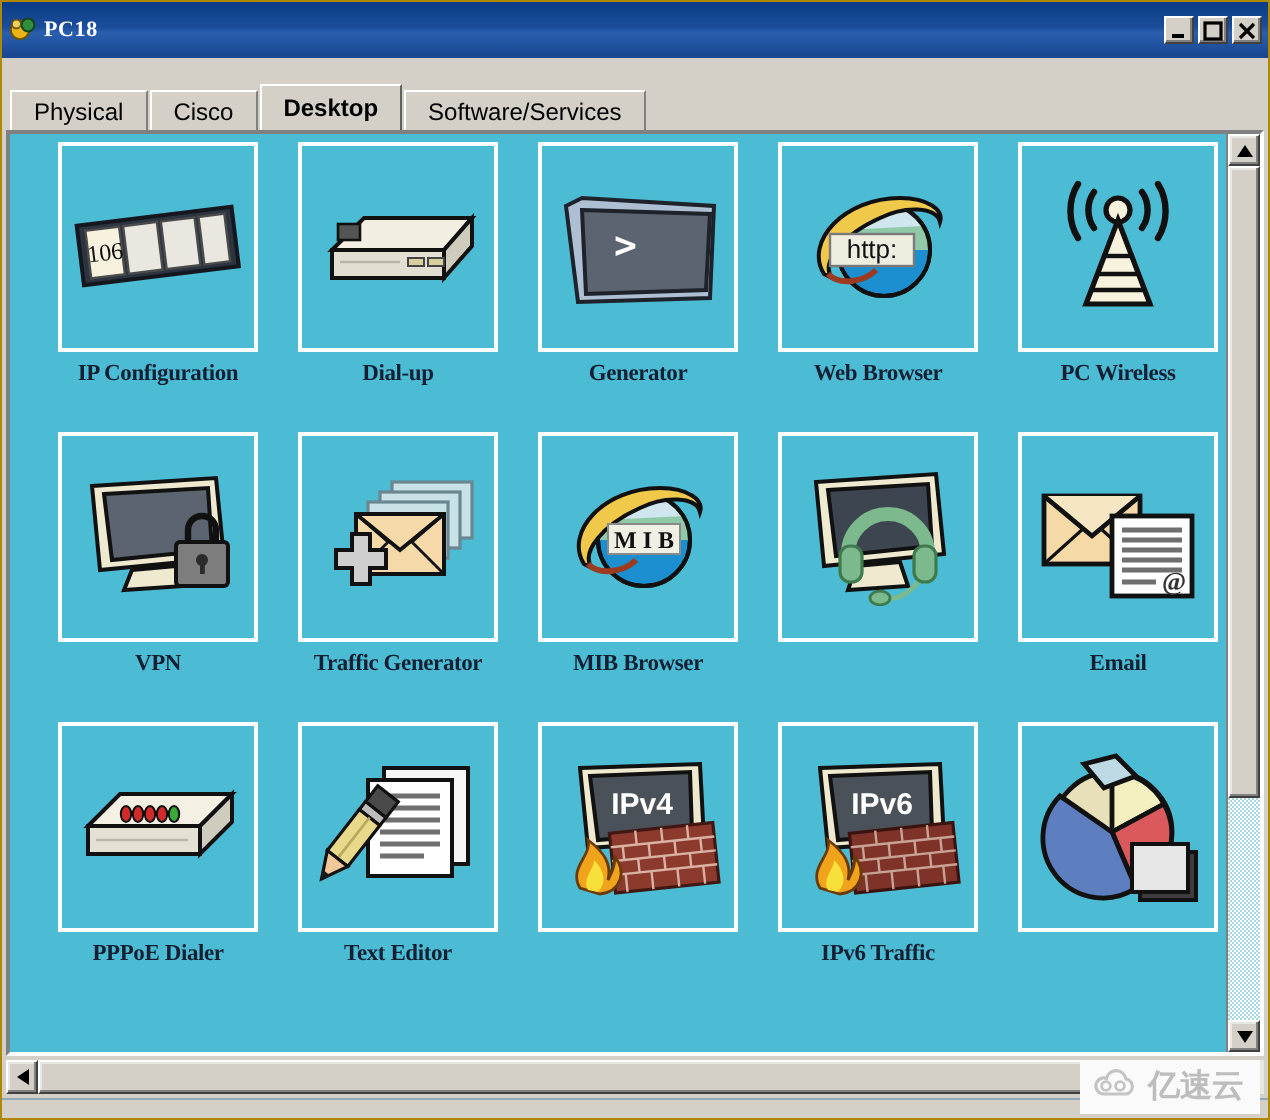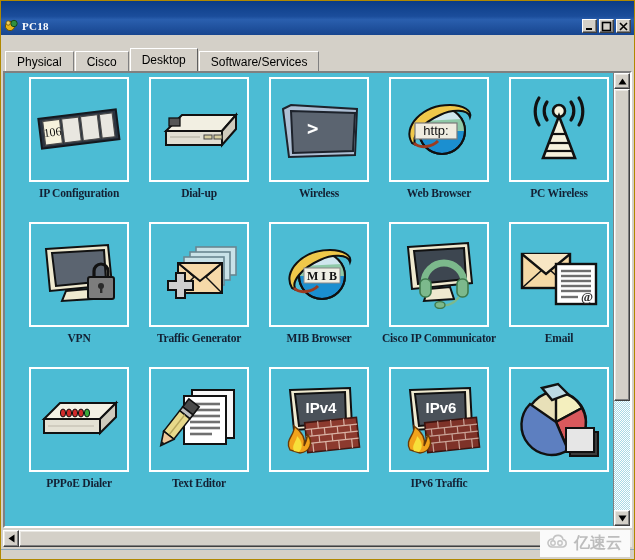--- a/index.html
+++ b/index.html
@@ -10,24 +10,24 @@
   }
   .window{
     position:absolute;left:0;top:0;width:635px;height:560px;
     background:#d4d0c8;
     border:1px solid #b08800;
     box-sizing:border-box;
     display:flex;flex-direction:column;
   }
   
   .titlebar{
-    height:18px;
+    height:28px;
     background:linear-gradient(to bottom,#0b3c86 0%,#1b4d9b 45%,#2a5fae 55%,#17458f 100%);
     display:flex;align-items:center;
-    padding:16px 2px 0 3px;
+    padding:0 2px 0 3px;
     flex:none;
     position:relative;
     text-align:center;
   }
   .title-icon{
     width:14px;height:14px;margin-right:4px;flex:none;position:relative;
   }
   .title-text{
     color:#ffffff;font-size:11px;font-weight:bold;
     font-family:"Liberation Serif", serif;
@@ -68,21 +68,21 @@
     border-bottom:none;
     box-sizing:border-box;
     white-space:nowrap;
   }
   .tab.active{
     height:23px;
     background:#d4d0c8;
     border-top:1px solid #ffffff;
     border-left:1px solid #ffffff;
     border-right:1px solid #5f5f5f;
-    font-weight:normal;
+    font-weight:bold;
     z-index:3;
   }
   .tab-filler{
     flex:1;height:20px;border-bottom:0;
   }
   
   .pane{
     flex:1;margin:0 2px 2px 2px;
     border:2px solid;
     border-color:#808080 #ffffff #ffffff #808080;
@@ -270,21 +270,21 @@
         </div>
 
         <div class="cell">
           <div class="iconbox">
             <svg width="84" height="62" viewBox="0 0 84 62">
               <polygon points="6,10 14,6 80,10 78,56 12,58" fill="#aebfd4" stroke="#1d222b" stroke-width="2"></polygon>
               <polygon points="14,12 78,14 76,52 16,54" fill="#5b6470" stroke="#1d222b" stroke-width="2"></polygon>
               <text x="30" y="36" font-family="'DejaVu Sans Mono',monospace" font-size="19" font-weight="bold" fill="#ffffff">&gt;</text>
             </svg>
           </div>
-          <div class="label">Wireless</div>
+          <div class="label">Generator</div>
         </div>
 
 
         <div class="cell">
           <div class="iconbox">
             <svg width="82" height="66" viewBox="0 0 82 66">
               <circle cx="44" cy="34" r="23" fill="#1b8fd0" stroke="#101010" stroke-width="2"></circle>
               <path d="M21,34 a23,23 0 0 1 46,0 z" fill="#8fc9a8" stroke="none"></path>
               <path d="M24,24 a23,23 0 0 1 40,-2 z" fill="#cfe6ee" stroke="none"></path>
               <circle cx="44" cy="34" r="23" fill="none" stroke="#101010" stroke-width="2"></circle>
@@ -373,21 +373,20 @@
               <polygon points="12,6 72,2 76,42 16,48" fill="#efe9cf" stroke="#111" stroke-width="2"></polygon>
               <polygon points="18,10 68,7 70,38 22,43" fill="#3d4650" stroke="#111" stroke-width="2"></polygon>
               <polygon points="32,48 54,46 58,58 28,60" fill="#efe9cf" stroke="#111" stroke-width="2"></polygon>
               <path d="M28,42 a20,20 0 0 1 40,0" fill="none" stroke="#7cb98c" stroke-width="7"></path>
               <rect x="24" y="38" width="11" height="18" rx="5" fill="#7cb98c" stroke="#3f7a4d" stroke-width="1.6"></rect>
               <rect x="61" y="38" width="11" height="18" rx="5" fill="#7cb98c" stroke="#3f7a4d" stroke-width="1.6"></rect>
               <path d="M63,56 q-8,10 -18,8" fill="none" stroke="#7cb98c" stroke-width="2.4"></path>
               <ellipse cx="44" cy="64" rx="5" ry="3.4" fill="#7cb98c" stroke="#3f7a4d" stroke-width="1.4"></ellipse>
             </svg>
           </div>
-          <div class="label">Cisco IP Communicator</div>
         </div>
 
         <div class="cell">
           <div class="iconbox">
             <svg width="86" height="66" viewBox="0 0 86 66">
               <rect x="6" y="12" width="48" height="34" fill="#f5d9a6" stroke="#111" stroke-width="2.4"></rect>
               <polyline points="6,12 30,32 54,12" fill="#f7e6c4" stroke="#111" stroke-width="2.4"></polyline>
               <polyline points="6,46 26,28" fill="none" stroke="#111" stroke-width="1.6"></polyline>
               <polyline points="54,46 34,28" fill="none" stroke="#111" stroke-width="1.6"></polyline>
               <rect x="40" y="22" width="40" height="40" fill="#ffffff" stroke="#111" stroke-width="2.4"></rect>

